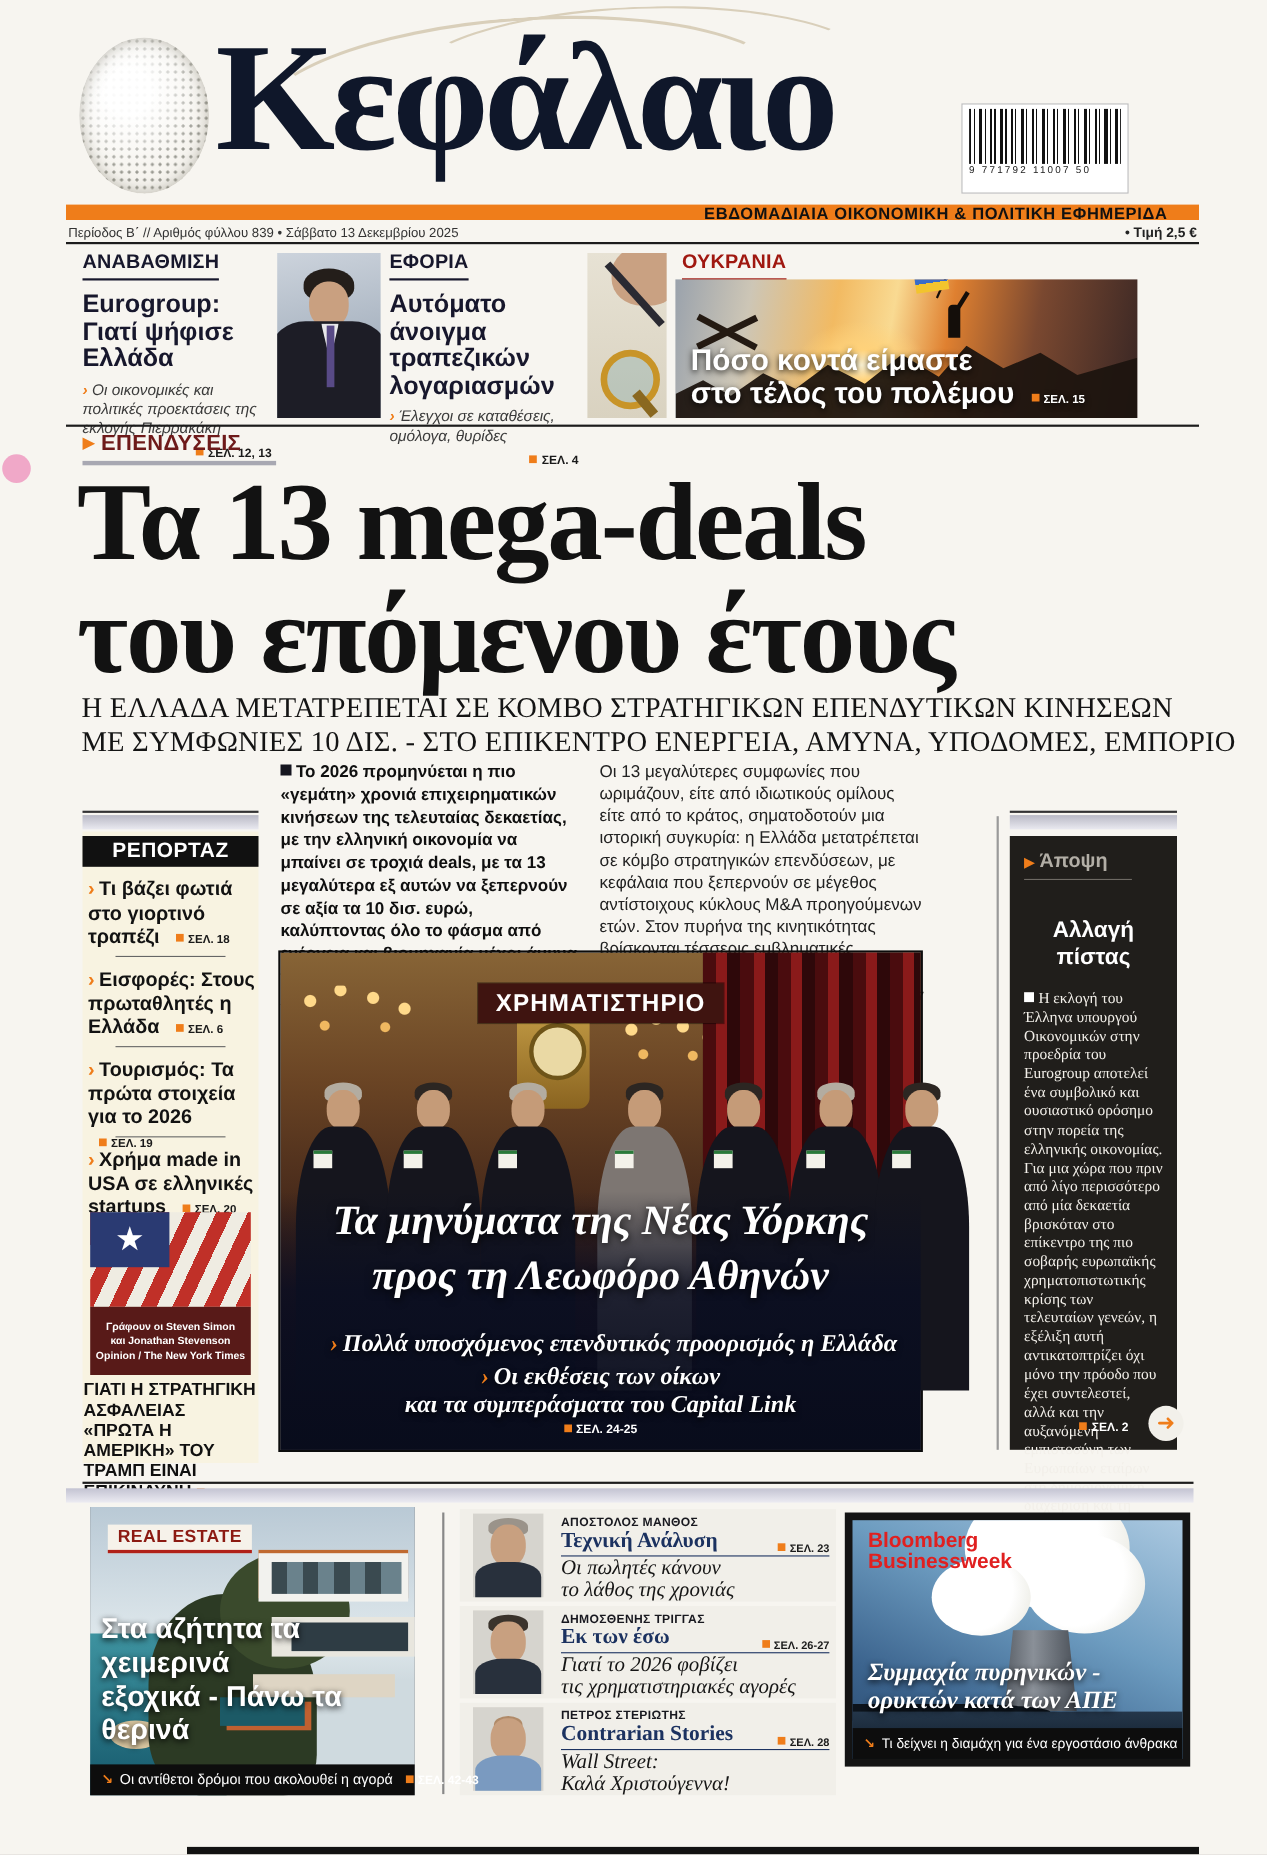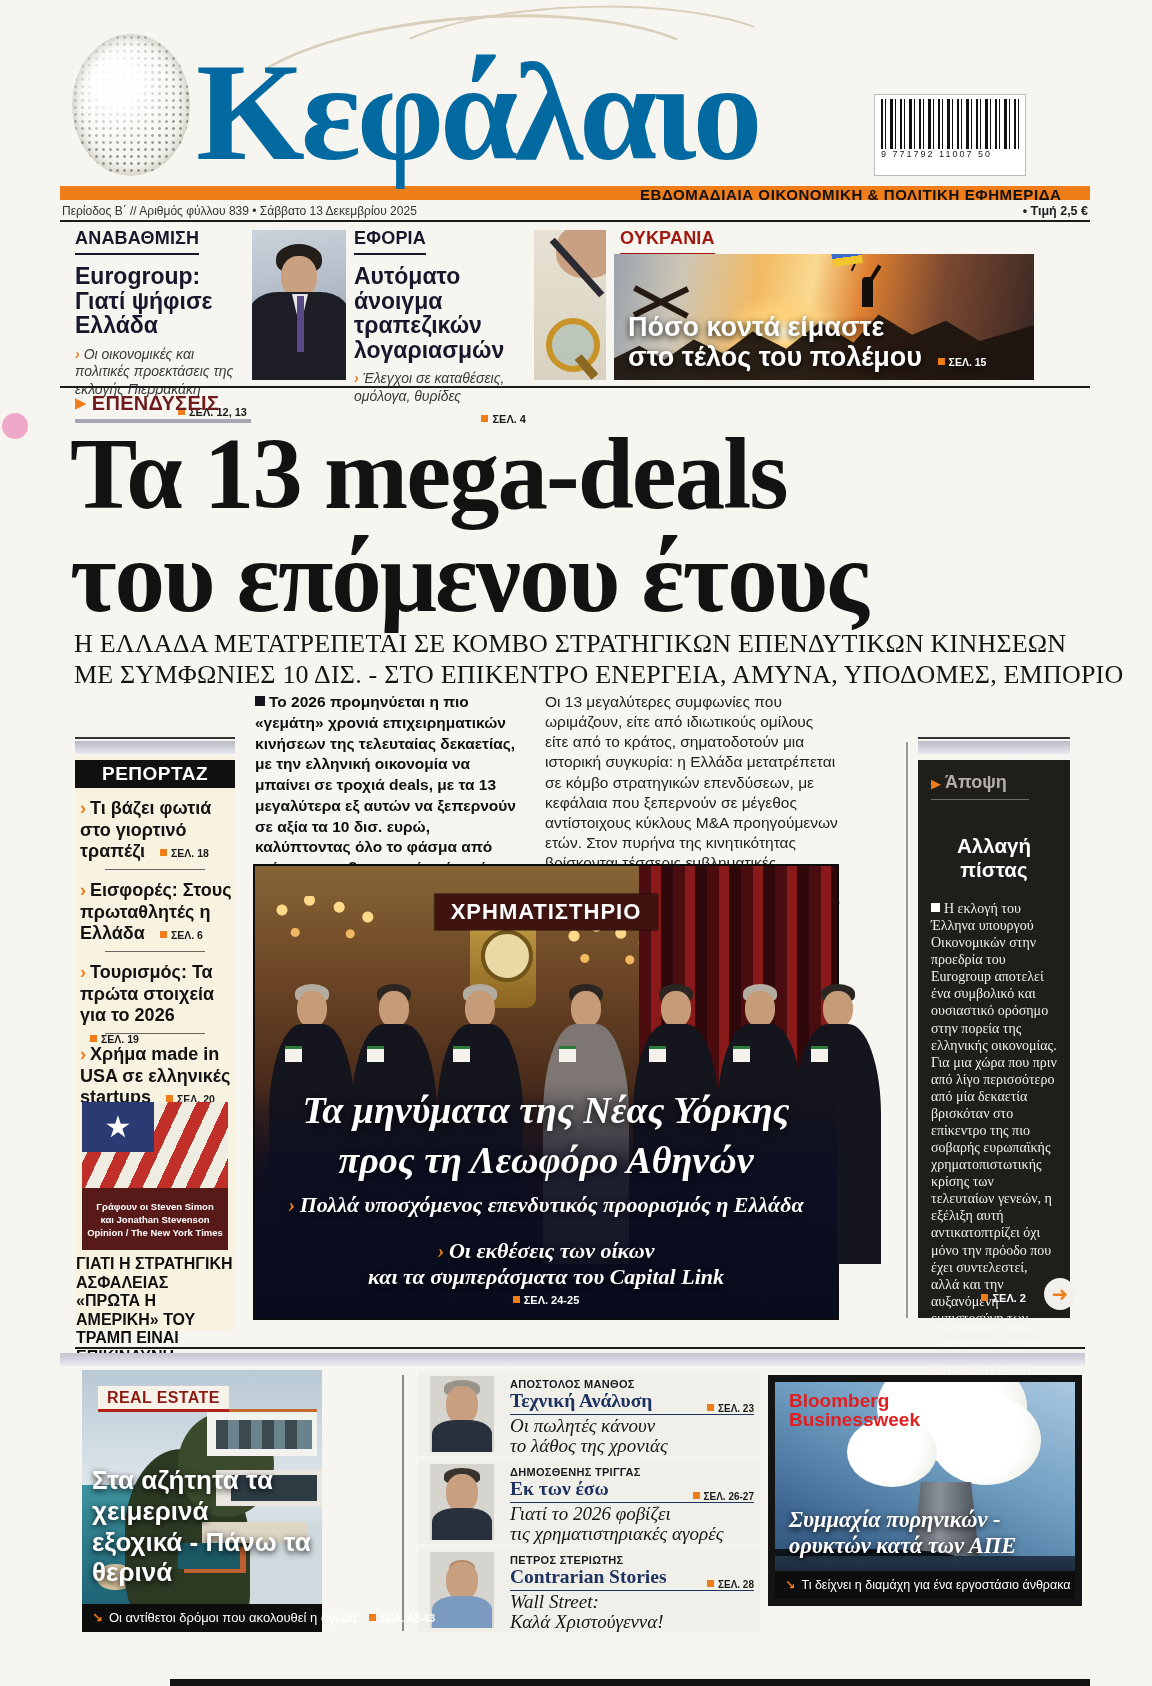--- a/index.html
+++ b/index.html
@@ -9,22 +9,22 @@
   .serif{font-family:"Liberation Serif","DejaVu Serif",serif;}
   .sq{display:inline-block;width:7px;height:7px;background:#ef7d1a;margin:0 4px 0 0;vertical-align:1px;}
   .chev{color:#ef7d1a;font-weight:900;margin-right:4px;}
   .pageref{font-size:11px;font-weight:800;color:#1a1a1a;white-space:nowrap;}
   
   .arc{position:absolute;border:3px solid #d9cfba;border-color:#d9cfba transparent transparent transparent;border-radius:50%;}
   .globe{position:absolute;left:72px;top:34px;width:118px;height:142px;border-radius:50%;
          background:radial-gradient(circle at 38% 35%, rgba(255,255,255,.95) 0 18%, rgba(255,255,255,0) 60%),
                     radial-gradient(#9a9a92 1.3px, transparent 1.5px);
          background-size:100% 100%,7px 7px;box-shadow:inset 0 0 14px rgba(120,115,100,.5);}
-  .paper-title{position:absolute;left:196px;top:42px;font-size:140px;line-height:1;font-weight:700;
-               letter-spacing:-4px;color:#0369a1;z-index:5;}
+  .paper-title{position:absolute;left:196px;top:19px;font-size:140px;line-height:1;font-weight:700;
+               letter-spacing:-4px;color:#0f172a;z-index:5;}
   .barcode{position:absolute;left:874px;top:94px;width:138px;height:74px;background:#fff;border:1px solid #bbb;padding:4px 6px 2px;}
   .bars{height:50px;background:repeating-linear-gradient(90deg,#111 0 2px,#fff 2px 4px,#111 4px 5px,#fff 5px 9px,#111 9px 12px,#fff 12px 14px,#111 14px 15px,#fff 15px 19px);}
   .bcnum{font-size:9px;letter-spacing:2px;color:#222;text-align:left;}
   .orange-band{position:absolute;left:60px;top:186px;width:1030px;height:14px;background:#ef7d1a;}
   .tagline{position:absolute;left:640px;top:186px;font-size:15px;font-weight:800;letter-spacing:.6px;color:#111;z-index:6;}
   .issueline{position:absolute;left:62px;top:204px;font-size:12px;color:#333;}
   .price{position:absolute;right:64px;top:204px;font-size:12.5px;font-weight:800;color:#222;}
   .rule{position:absolute;left:60px;width:1030px;height:2px;background:#1c1c1c;}
   
   .kicker{font-size:18px;font-weight:900;letter-spacing:.2px;color:#17172c;border-bottom:2.5px solid #17172c;display:inline-block;padding-bottom:4px;margin-bottom:7px;}
@@ -123,21 +123,21 @@
   .opinion{position:absolute;left:918px;top:760px;width:152px;height:558px;background:#201e1b;color:#efece6;padding:12px 13px;box-sizing:border-box;}
   .op-kicker{color:#b2aea6;font-weight:800;font-size:18px;border-bottom:1px solid #6e6a64;padding-bottom:6px;width:78%;}
   .op-kicker .tri{color:#ef7d1a;font-size:13px;margin-right:4px;}
   .op-title{color:#fff;font-weight:800;font-size:20.5px;margin-top:34px;text-align:center;}
   .op-body{font-family:"Liberation Serif","DejaVu Serif",serif;font-size:14px;line-height:1.22;margin-top:18px;color:#f2efe9;}
   .op-foot{position:absolute;right:44px;bottom:14px;color:#fff;}
   .op-circle{position:absolute;right:-6px;bottom:8px;width:32px;height:32px;border-radius:50%;background:#f2f0ea;
              color:#ef7d1a;font-size:20px;font-weight:900;text-align:center;line-height:32px;}
   
   .lavbar{position:absolute;left:60px;top:1353px;width:1025px;height:13px;background:linear-gradient(180deg,#c3c3d2,#ecebf2);}
-  .recard{position:absolute;left:82px;top:1370px;width:240px;height:262px;background:#555;}
+  .recard{position:absolute;left:82px;top:1370px;width:295px;height:262px;background:#555;}
   .villa{position:absolute;inset:0;background:linear-gradient(180deg,#b9c9d5 0%,#dfe8ec 46%,#cfdadf 60%);}
   .sea{position:absolute;left:0;top:44%;width:42%;height:56%;background:linear-gradient(180deg,#3e93a0,#15586b);}
   .beach{position:absolute;left:6%;top:74%;width:16%;height:10%;background:#d9c6a0;border-radius:50%;}
   .cliff{position:absolute;left:18%;top:30%;width:52%;height:70%;background:#2c3a24;border-radius:45% 55% 20% 30%;}
   .cliff2{position:absolute;left:40%;top:16%;width:40%;height:40%;background:#3a4a2c;border-radius:50%;}
   .vbox1{position:absolute;right:2%;top:16%;width:46%;height:17%;background:#f2f2ee;box-shadow:0 -3px 0 #c06a30;}
   .vglass1{position:absolute;right:4%;top:19%;width:40%;height:11%;background:linear-gradient(90deg,#3a4a50 0 12%,#6a828c 12% 24%,#3a4a50 24% 36%,#6a828c 36% 48%,#3a4a50 48% 60%,#6a828c 60% 72%,#3a4a50 72% 84%,#6a828c 84% 100%);}
   .vbox2{position:absolute;right:0;top:38%;width:44%;height:14%;background:#e8e6de;}
   .vglass2{position:absolute;right:2%;top:40%;width:36%;height:10%;background:#2e3c44;}
   .vdeck{position:absolute;right:6%;top:58%;width:44%;height:8%;background:#ded5c4;}
@@ -344,21 +344,21 @@
     <div class="person" style="left:540px;">
         <i class="hair"></i>
         <i class="face"></i>
         <i class="body"></i>
         <i class="badge"></i>
       </div>
     <div class="stock-fade"></div>
     <div class="badgebox">ΧΡΗΜΑΤΙΣΤΗΡΙΟ</div>
     <div class="stock-head" style="top:222px;">Τα μηνύματα της Νέας Υόρκης</div>
     <div class="stock-head" style="top:272px;">προς τη Λεωφόρο Αθηνών</div>
-    <div class="stock-bullet" style="top:326px;"><span class="chev">›</span><span>Πολλά υποσχόμενος επενδυτικός προορισμός η Ελλάδα</span></div>
+    <div class="stock-bullet" style="top:342px;margin-left:12px;"><span class="chev">›</span><span>Πολλά υποσχόμενος επενδυτικός προορισμός η Ελλάδα</span></div>
     <div class="stock-bullet" style="top:372px;"><span class="chev">›</span><span>Οι εκθέσεις των οίκων</span></div>
     <div class="stock-bullet" style="top:398px;"><span>και τα συμπεράσματα του Capital Link</span></div>
     <div class="stock-page" style="top:428px;"><span class="sq"></span><span>ΣΕΛ. 24-25</span></div>
   </div>
 
   <div class="vline" style="left:906px;top:742px;width:2px;height:576px;"></div>
   <div class="topline" style="left:918px;top:737px;width:152px;"></div>
   <div class="graybar" style="left:918px;top:741px;width:152px;"></div>
   <div class="opinion">
     <div class="op-kicker"><span class="tri">▶</span><span>Άποψη</span></div>

